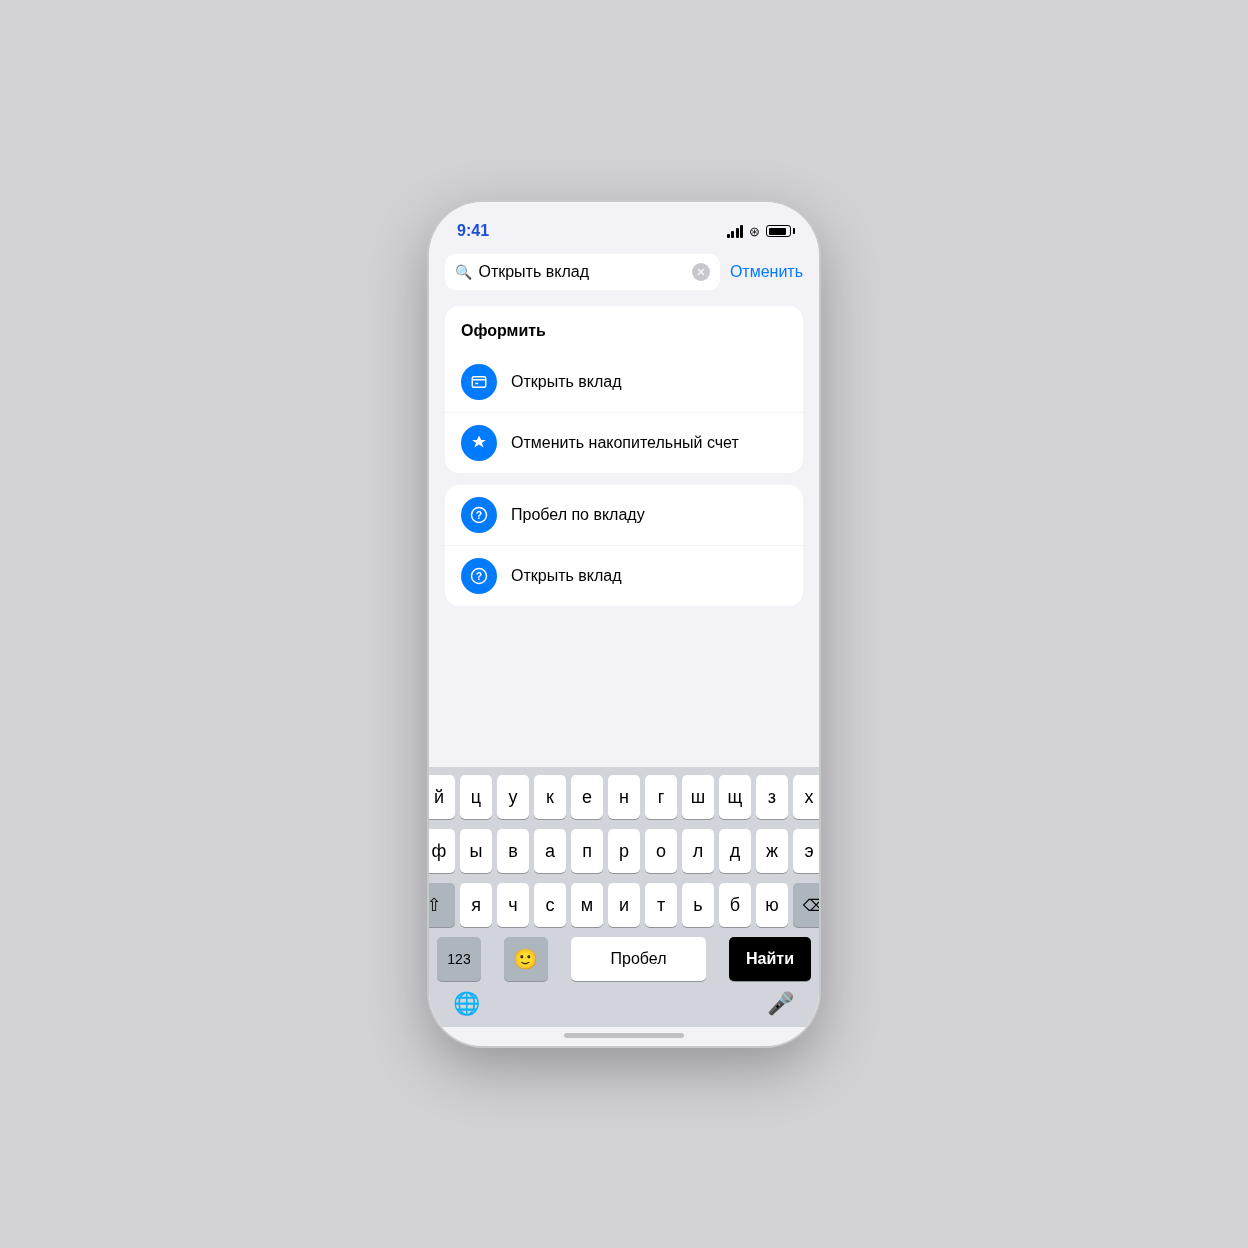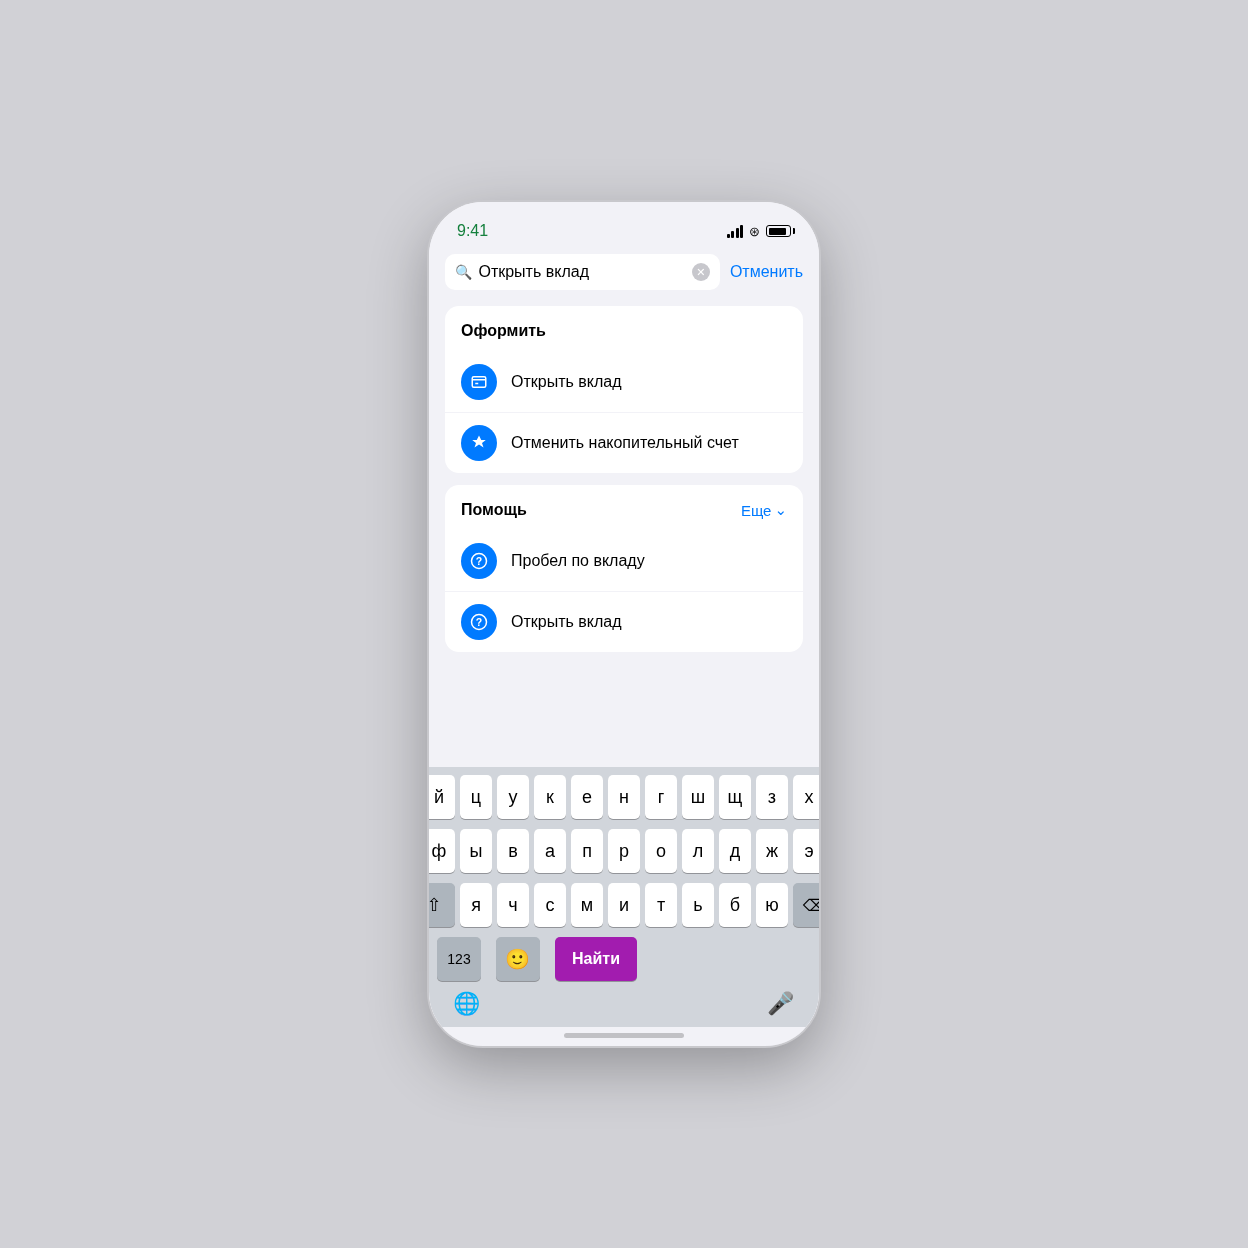--- a/index.html
+++ b/index.html
@@ -34,22 +34,22 @@
     .status-bar {
       display: flex;
       justify-content: space-between;
       align-items: center;
       padding: 14px 28px 0;
       height: 44px;
       background: #f2f2f7;
     }
     .status-time {
       font-size: 16px;
-      font-weight: 400;
-      color: #15803d;
+      font-weight: 700;
+      color: #1d4ed8;
     }
     .status-icons {
       display: flex;
       align-items: center;
       gap: 6px;
     }
     .signal-bars {
       display: flex;
       align-items: flex-end;
       gap: 1.5px;
@@ -239,21 +239,21 @@
       min-width: 42px;
       max-width: 44px;
     }
     .key.backspace {
       background: #adb5bd;
       min-width: 42px;
       max-width: 44px;
     }
     .bottom-row {
       display: flex;
-      gap: 15px;
+      gap: 23px;
       margin-bottom: 4px;
       align-items: flex-end;
       padding: 0 4px;
     }
     .key-123 {
       background: #adb5bd;
       border-radius: 5px;
       height: 44px;
       width: 44px;
       display: flex;
@@ -283,21 +283,21 @@
       flex: 1;
       display: flex;
       align-items: center;
       justify-content: center;
       font-size: 16px;
       color: #000;
       cursor: pointer;
       box-shadow: 0 1px 0 rgba(0,0,0,0.3);
     }
     .key-search {
-      background: #a21caf;
+      background: #000000;
       border-radius: 5px;
       height: 44px;
       width: 82px;
       display: flex;
       align-items: center;
       justify-content: center;
       font-size: 16px;
       color: #fff;
       font-weight: 600;
       cursor: pointer;
@@ -375,27 +375,20 @@
           <div class="item-icon">
             <svg width="18" height="18" viewBox="0 0 24 24" fill="white">
               <path d="M12 2L15 8H21L16 12L18 18L12 14L6 18L8 12L3 8H9L12 2Z" fill="white"></path>
             </svg>
           </div>
           <span class="item-label">Отменить накопительный счет</span>
         </div>
       </div>
 
       <div class="card">
-        <div class="card-header">
-          <span class="card-title" style="padding:0;">Помощь</span>
-          <span class="more-link">
-            <span>Еще</span>
-            <span>⌄</span>
-          </span>
-        </div>
         <div class="card-item">
           <div class="item-icon">
             <svg width="18" height="18" viewBox="0 0 24 24" fill="white">
               <circle cx="12" cy="12" r="10" stroke="white" stroke-width="2" fill="none"></circle>
               <text x="12" y="17" text-anchor="middle" font-size="14" fill="white" font-weight="bold">?</text>
             </svg>
           </div>
           <span class="item-label">Пробел по вкладу</span>
         </div>
         <div class="card-item">
@@ -452,20 +445,21 @@
         <div class="key">т</div>
         <div class="key">ь</div>
         <div class="key">б</div>
         <div class="key">ю</div>
         <div class="key backspace" style="font-size:16px;">⌫</div>
       </div>
 
       <div class="bottom-row">
         <div class="key-123">123</div>
         <div class="key-emoji">🙂</div>
+        <div class="key-space">Пробел</div>
         <div class="key-search">Найти</div>
       </div>
 
       <div class="toolbar-row">
         <span class="toolbar-icon">🌐</span>
         <span class="toolbar-icon">🎤</span>
       </div>
     </div>
 
     <div class="home-indicator">

